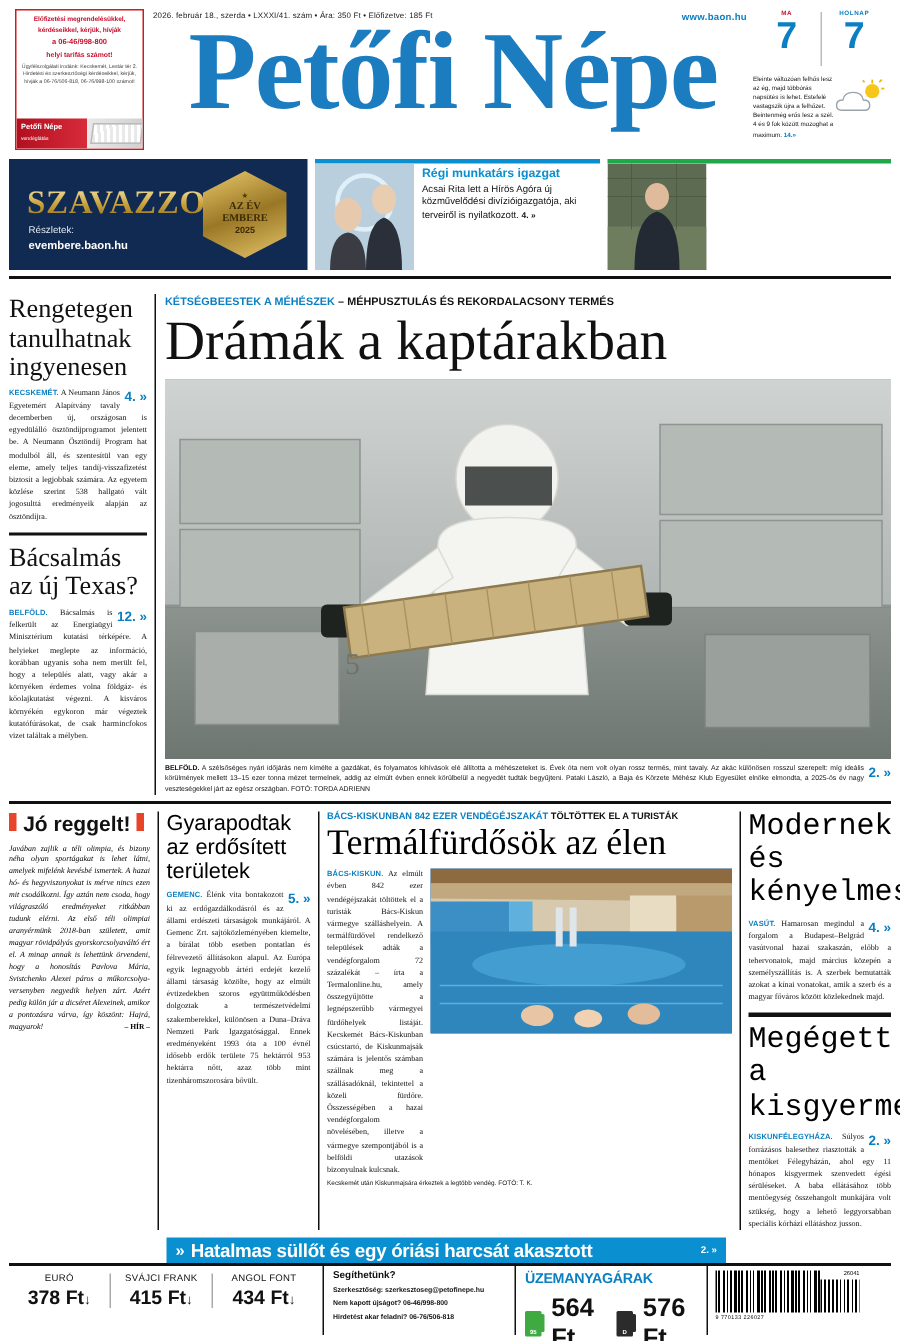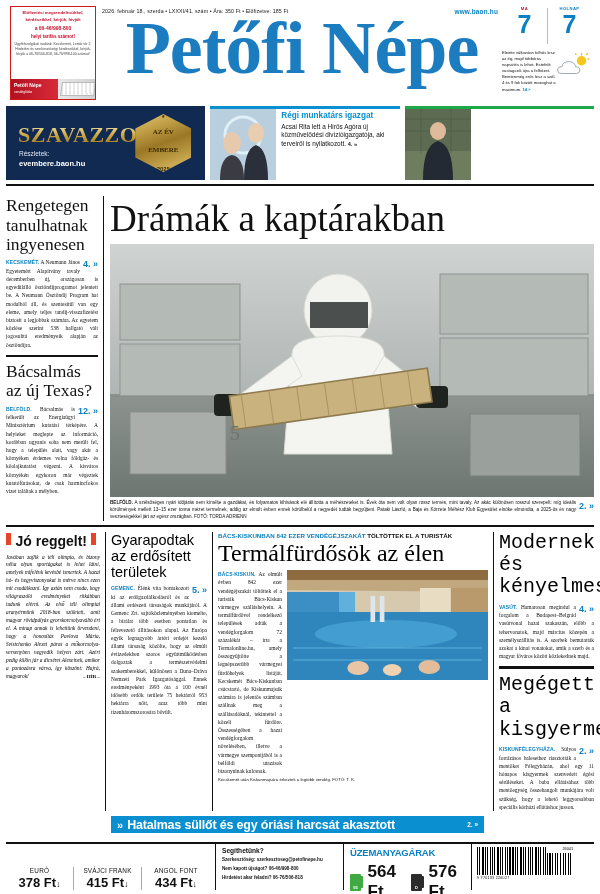--- a/index.html
+++ b/index.html
@@ -52,21 +52,21 @@
 
   
   .promos { display:flex; gap:5px; margin-top:2px; height:74px; }
   .promo-vote { position:relative; width:200px; height:74px; background:#112a52; overflow:hidden; }
   .promo-vote .vt { position:absolute; left:12px; top:16px; font-family:"Liberation Serif",serif; font-weight:bold; font-size:22px;
       background:linear-gradient(180deg,#fdf3c0,#c9a13a 55%,#8d6a1b); -webkit-background-clip:text; background-clip:text; color:transparent; letter-spacing:0.5px;}
   .promo-vote .vd1 { position:absolute; left:13px; top:44px; font-size:6.5px; color:#dfe6f2; }
   .promo-vote .vd2 { position:absolute; left:13px; top:53px; font-size:7.5px; color:#fff; font-weight:bold; }
   .hexbadge { position:absolute; right:14px; top:8px; width:56px; height:58px;
       background:linear-gradient(160deg,#e8c96b,#9a7725 50%,#e3c469); clip-path:polygon(50% 0,100% 25%,100% 75%,50% 100%,0 75%,0 25%);
-      display:flex; flex-direction:column; align-items:center; justify-content:space-between; }
+      display:flex; flex-direction:column; align-items:center; justify-content:center; }
   .hexbadge .star { font-size:5px; color:#4a3608; line-height:1;}
   .hexbadge .b1 { font-family:"Liberation Serif",serif; font-weight:bold; font-size:7px; color:#3c2c06; line-height:1.05;}
   .hexbadge .b2 { font-family:"Liberation Serif",serif; font-weight:bold; font-size:7px; color:#3c2c06; line-height:1.05;}
   .hexbadge .b3 { font-size:6px; color:#3c2c06; font-weight:bold; margin-top:2px;}
 
   .teaser { position:relative; width:190px; height:74px; background:#fff; }
   .teaser .topbar { height:3px; }
   .teaser .inner { display:flex; height:71px; }
   .teaser .ph { width:66px; height:71px; }
   .teaser .tx { flex:1; padding:3px 4px 0 5px; }
@@ -123,21 +123,21 @@
   .promo-fish .chev { color:#fff; font-weight:bold; font-size:11px; margin-right:4px; }
   .promo-fish .tt { color:#fff; font-weight:bold; font-size:12.5px; letter-spacing:-0.2px; }
   .promo-fish .pp { color:#fff; font-size:6.5px; margin-left:auto; font-weight:bold;}
 
   .sep-thick { height:1.6px; background:#111; margin:4px 0 3px; }
 
   
   .footer { position:absolute; left:6px; right:6px; bottom:4px; height:48px; display:flex; border-top:2.2px solid #111;}
   .fx { padding:3px 5px 0 0; }
   .cur-title { color:#0a7fc2; font-weight:bold; font-size:10px; letter-spacing:-0.2px;}
-  .cur-row { display:flex; margin-top:20px; }
+  .cur-row { display:flex; margin-top:2px; }
   .cur-cell { width:68px; text-align:center; border-right:0.7px solid #aaa; padding:0 2px;}
   .cur-cell:last-child { border-right:none; }
   .cur-cell .cn { font-size:6.4px; color:#111; letter-spacing:0.2px;}
   .cur-cell .cv { font-size:13px; font-weight:bold; color:#111; margin-top:1px; white-space:nowrap;}
   .cur-cell .cv .ar { font-size:9px; font-weight:normal; }
 
   .help { width:128px; border-left:0.7px solid #111; padding:3px 4px 0 6px;}
   .help .ht { font-weight:bold; font-size:6.6px; color:#111;}
   .help .hl2 { font-size:4.6px; margin-top:2.5px; line-height:1.5; color:#0a7fc2; font-weight:bold;}
   .help .hl2 span { color:#111; font-weight:bold;}
@@ -287,20 +287,23 @@
         <div class="art-h">Bácsalmás az új Texas?</div>
         <div class="art-b">
           <span class="pgref">12. »</span>
           <span class="loc">BELFÖLD.</span>
           <span>Bácsalmás is felkerült az Energiaügyi Minisztérium kutatási térképére. A helyieket meglepte az információ, korábban ugyanis soha nem merült fel, hogy a település alatt, vagy akár a környéken érdemes volna földgáz- és kőolajkutatást végezni. A kisváros környékén egykoron már végeztek kutatófúrásokat, de csak harmincfokos vizet találtak a mélyben.</span>
         </div>
       </div>
     </div>
 
     <div class="col-right">
+      <div class="kicker">
+        <span class="hl">KÉTSÉGBEESTEK A MÉHÉSZEK</span><span> – MÉHPUSZTULÁS ÉS REKORDALACSONY TERMÉS</span>
+      </div>
       <div class="big-h">Drámák a kaptárakban</div>
 
       <div class="lead-photo">
         <svg viewBox="0 0 484 253" preserveAspectRatio="none" width="484" height="253">
           <defs>
             <linearGradient id="wall" x1="0" y1="0" x2="0" y2="1">
               <stop offset="0" stop-color="#cfd3d2"></stop>
                 <stop offset="1" stop-color="#9ba2a0"></stop>
             </linearGradient>
             <linearGradient id="flr" x1="0" y1="0" x2="0" y2="1">

